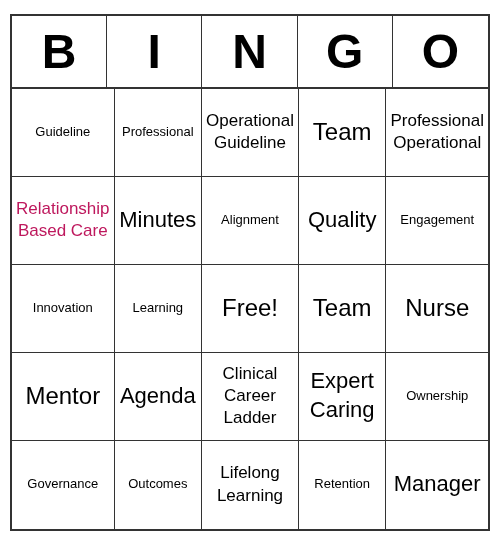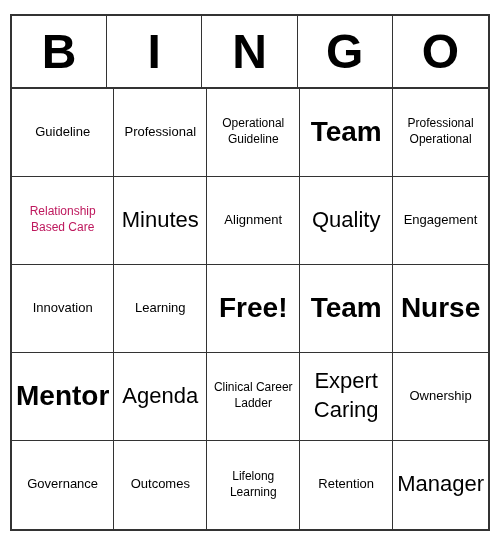--- a/index.html
+++ b/index.html
@@ -50,29 +50,29 @@
       border-right: none;
     }
     .bingo-cell:nth-last-child(-n+5) {
       border-bottom: none;
     }
     .cell-text {
       font-size: 13px;
       line-height: 1.3;
     }
     .cell-text.large {
-      font-size: 28px;
-      font-weight: bold;
+      font-size: 24px;
+      font-weight: normal;
     }
     .cell-text.medium {
       font-size: 22px;
       font-weight: normal;
     }
     .cell-text.small {
-      font-size: 12px;
+      font-size: 17px;
     }
     .cell-text.blue {
       color: #be185d;
     }
   </style>
 </head>
 <body>
 
 <div class="bingo-card">
   <div class="bingo-header">

